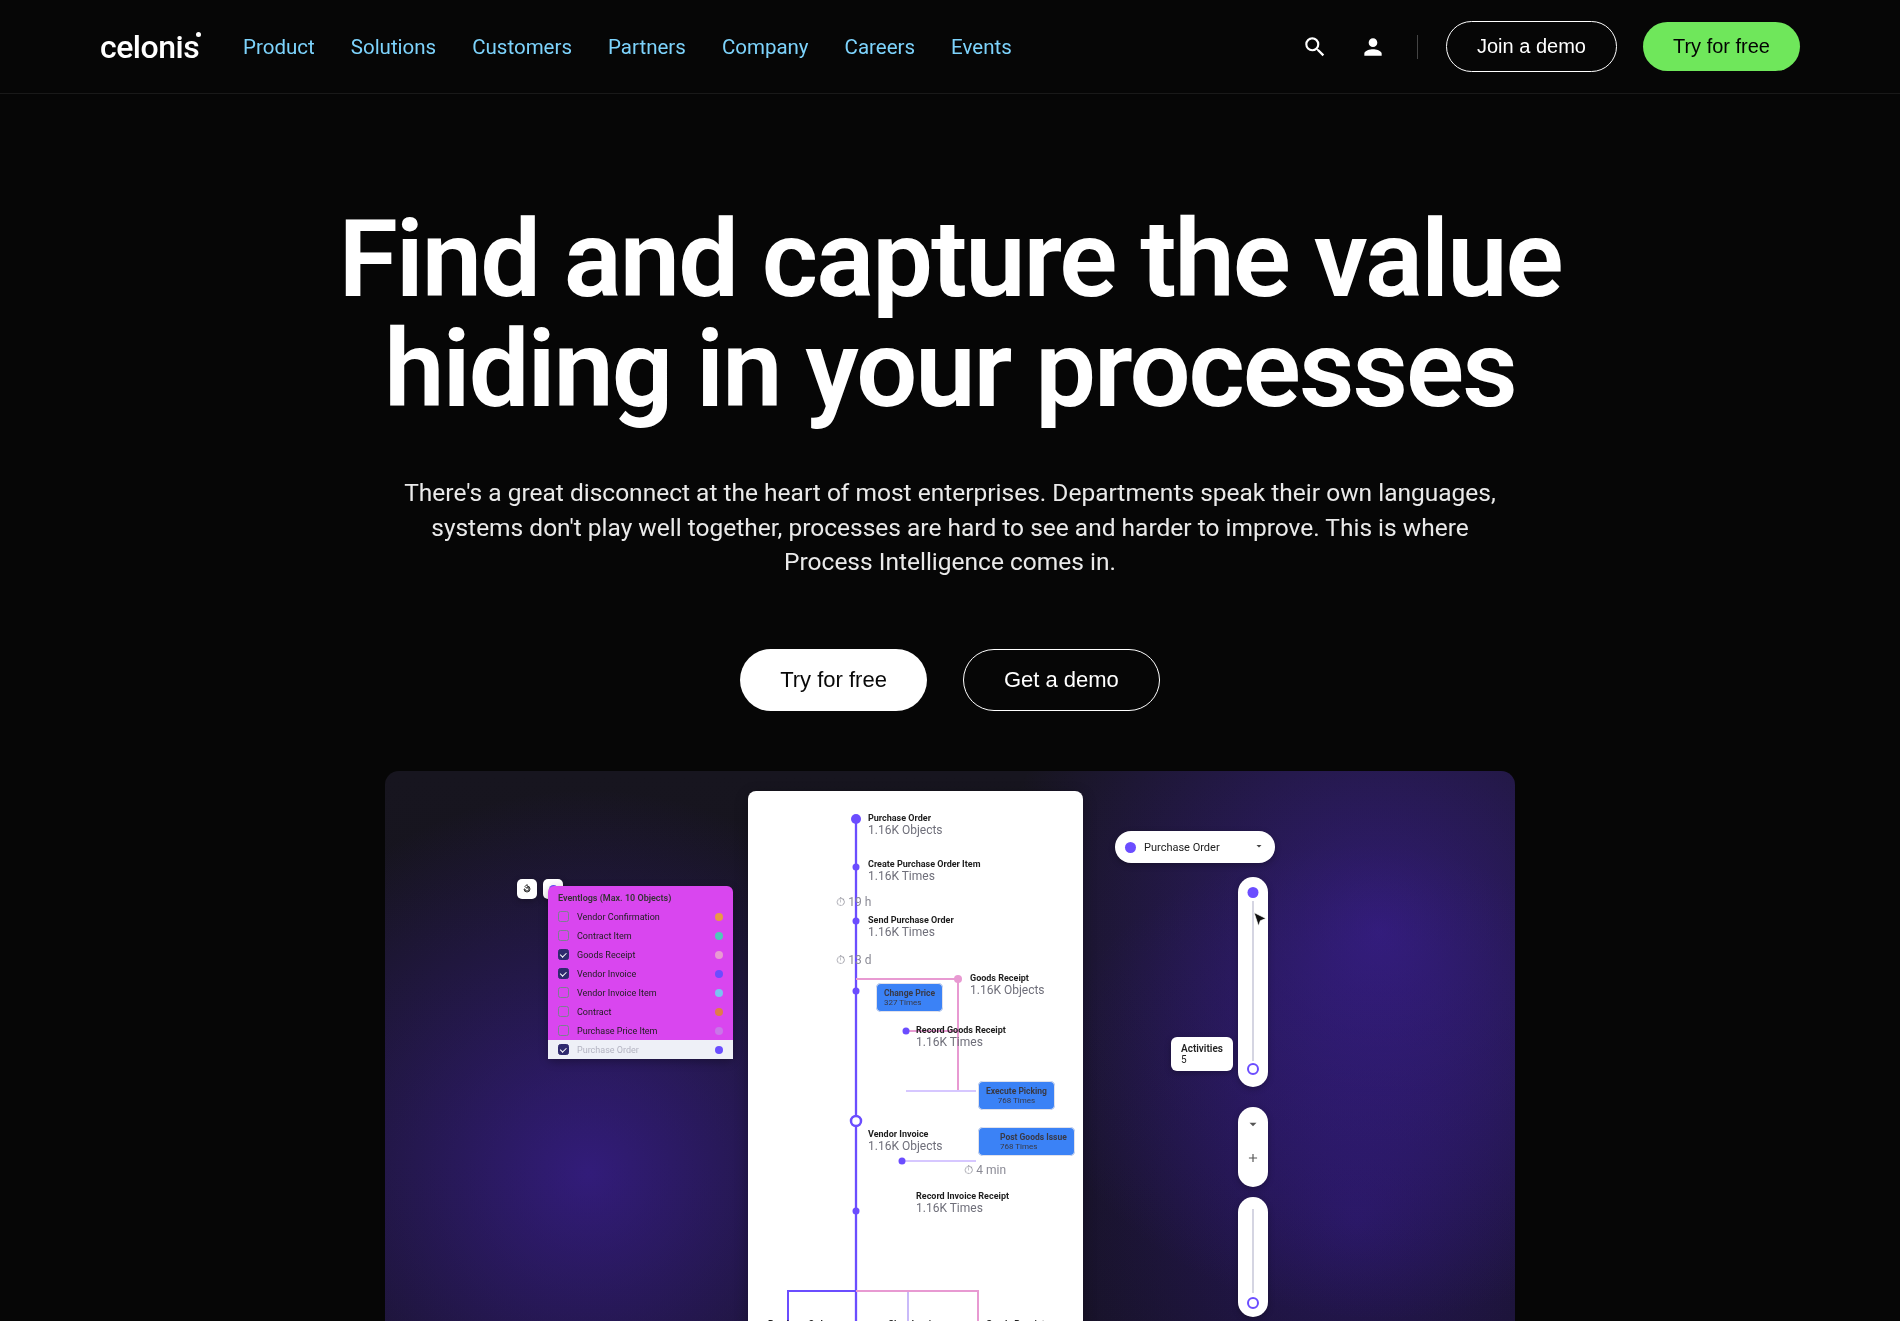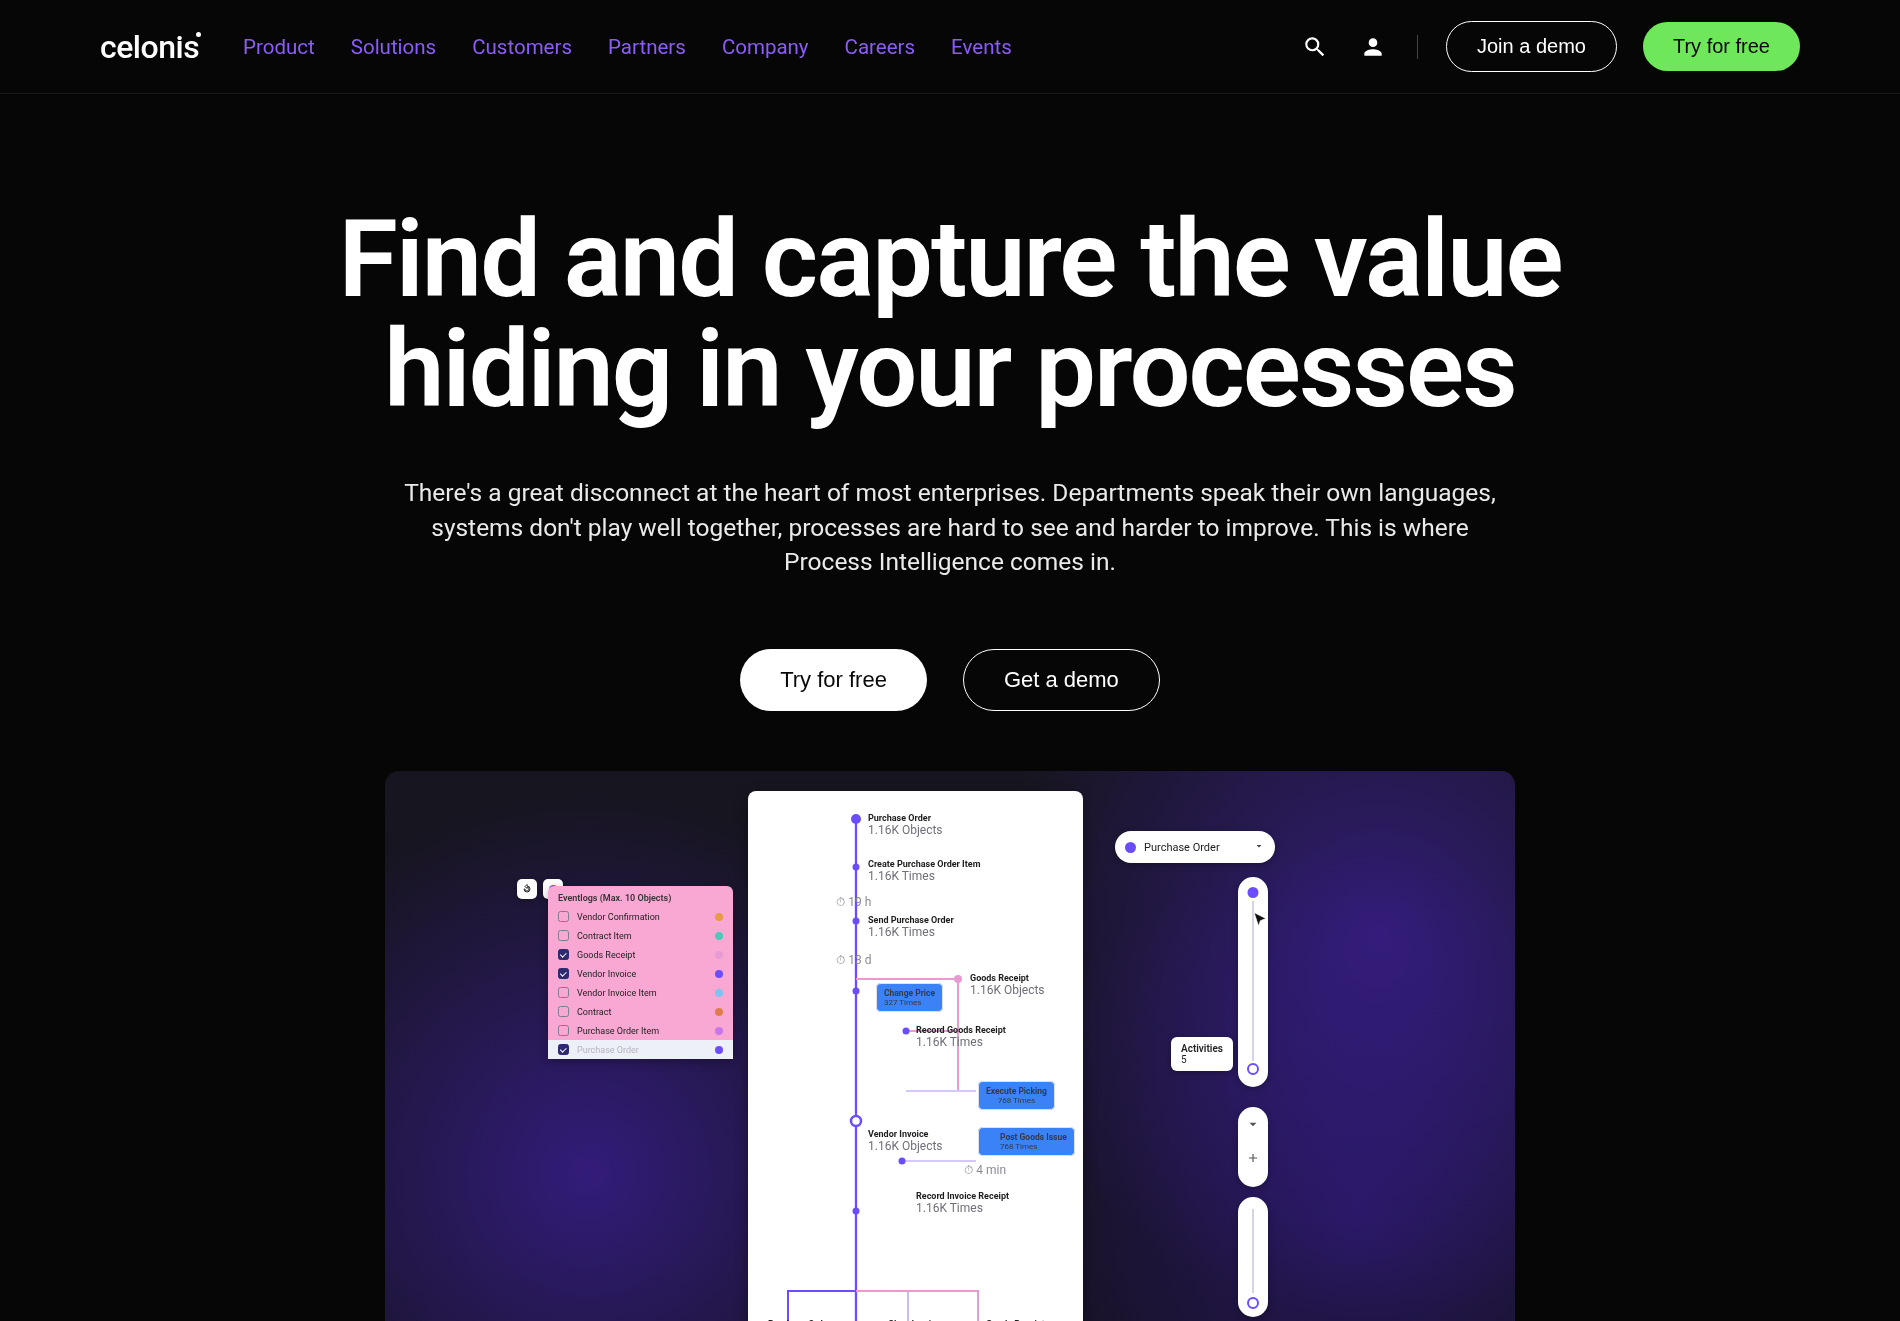--- a/index.html
+++ b/index.html
@@ -35,21 +35,21 @@
     width: 5px;
     height: 5px;
     background: #ffffff;
     border-radius: 50%;
   }
   .nav {
     display: flex;
     gap: 36px;
   }
   .nav a {
-    color: #8b5cf6;
+    color: #7dd3fc;
     font-size: 20.5px;
     font-weight: 400;
     text-decoration: none;
     cursor: pointer;
   }
   .header-spacer { flex: 1; }
   .header-right {
     display: flex;
     align-items: center;
     gap: 26px;
@@ -141,21 +141,21 @@
       radial-gradient(circle at 88% 28%, rgba(86,39,235,0.42), transparent 36%),
       radial-gradient(circle at 86% 78%, rgba(70,30,200,0.35), transparent 35%),
       linear-gradient(#17151f,#14121c);
   }
 
   
   .panel-eventlogs {
     position: absolute;
     left: 163px; top: 115px;
     width: 185px;
-    background: #f9a8d4;
+    background: #d946ef;
     border-radius: 6px;
     box-shadow: 0 3px 10px rgba(0,0,0,0.3);
     color: #1d1d1d;
     font-size: 10px;
   }
   .panel-eventlogs .hdr {
     padding: 7px 10px 4px;
     font-weight: 600;
     font-size: 9px;
     color: #333;
@@ -361,21 +361,21 @@
           <span>Vendor Invoice Item</span>
           <span class="ev-dot" style="background: rgb(122, 195, 242);"></span>
         </div>
         <div class="ev-row">
           <span class="ev-check"></span>
           <span>Contract</span>
           <span class="ev-dot" style="background: rgb(224, 124, 73);"></span>
         </div>
         <div class="ev-row">
           <span class="ev-check"></span>
-          <span>Purchase Order Item</span>
+          <span>Purchase Price Item</span>
           <span class="ev-dot" style="background: rgb(201, 119, 232);"></span>
         </div>
         <div class="ev-row sel">
           <span class="ev-check on"></span>
           <span style="color: rgb(180, 180, 194);">Purchase Order</span>
           <span class="ev-dot" style="background: rgb(107, 77, 255);"></span>
         </div>
       </div>
   </div>
 

